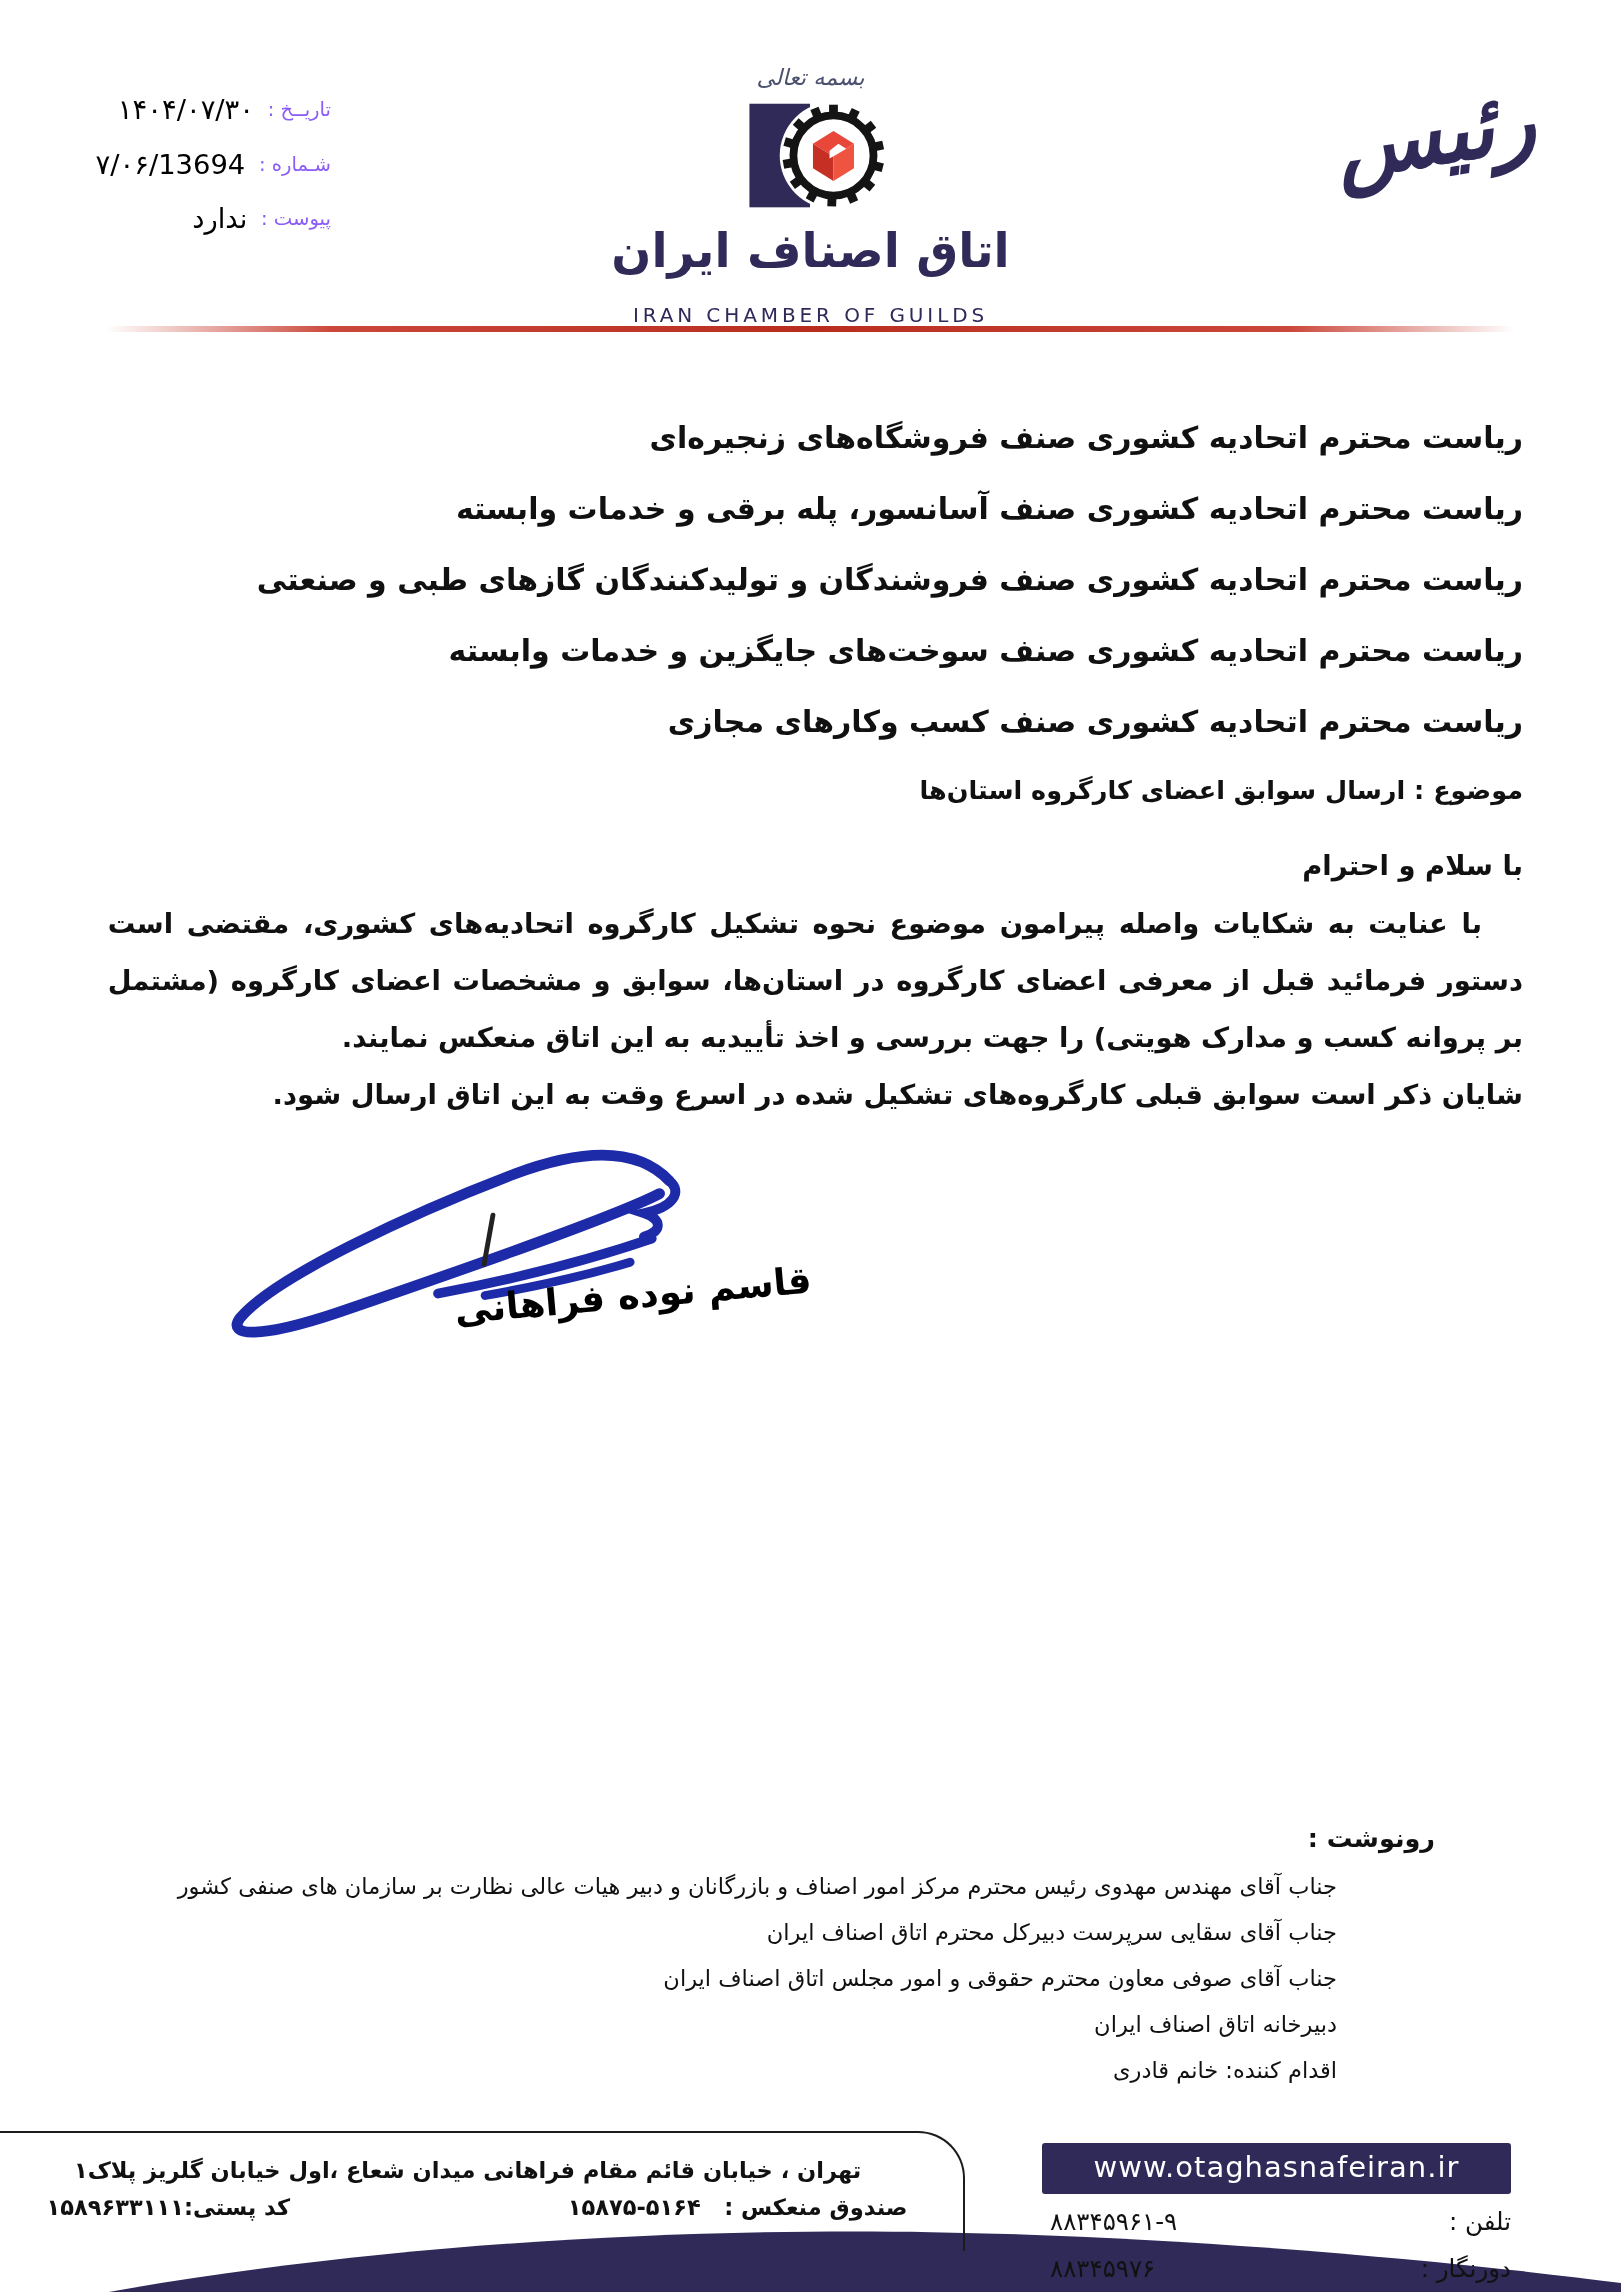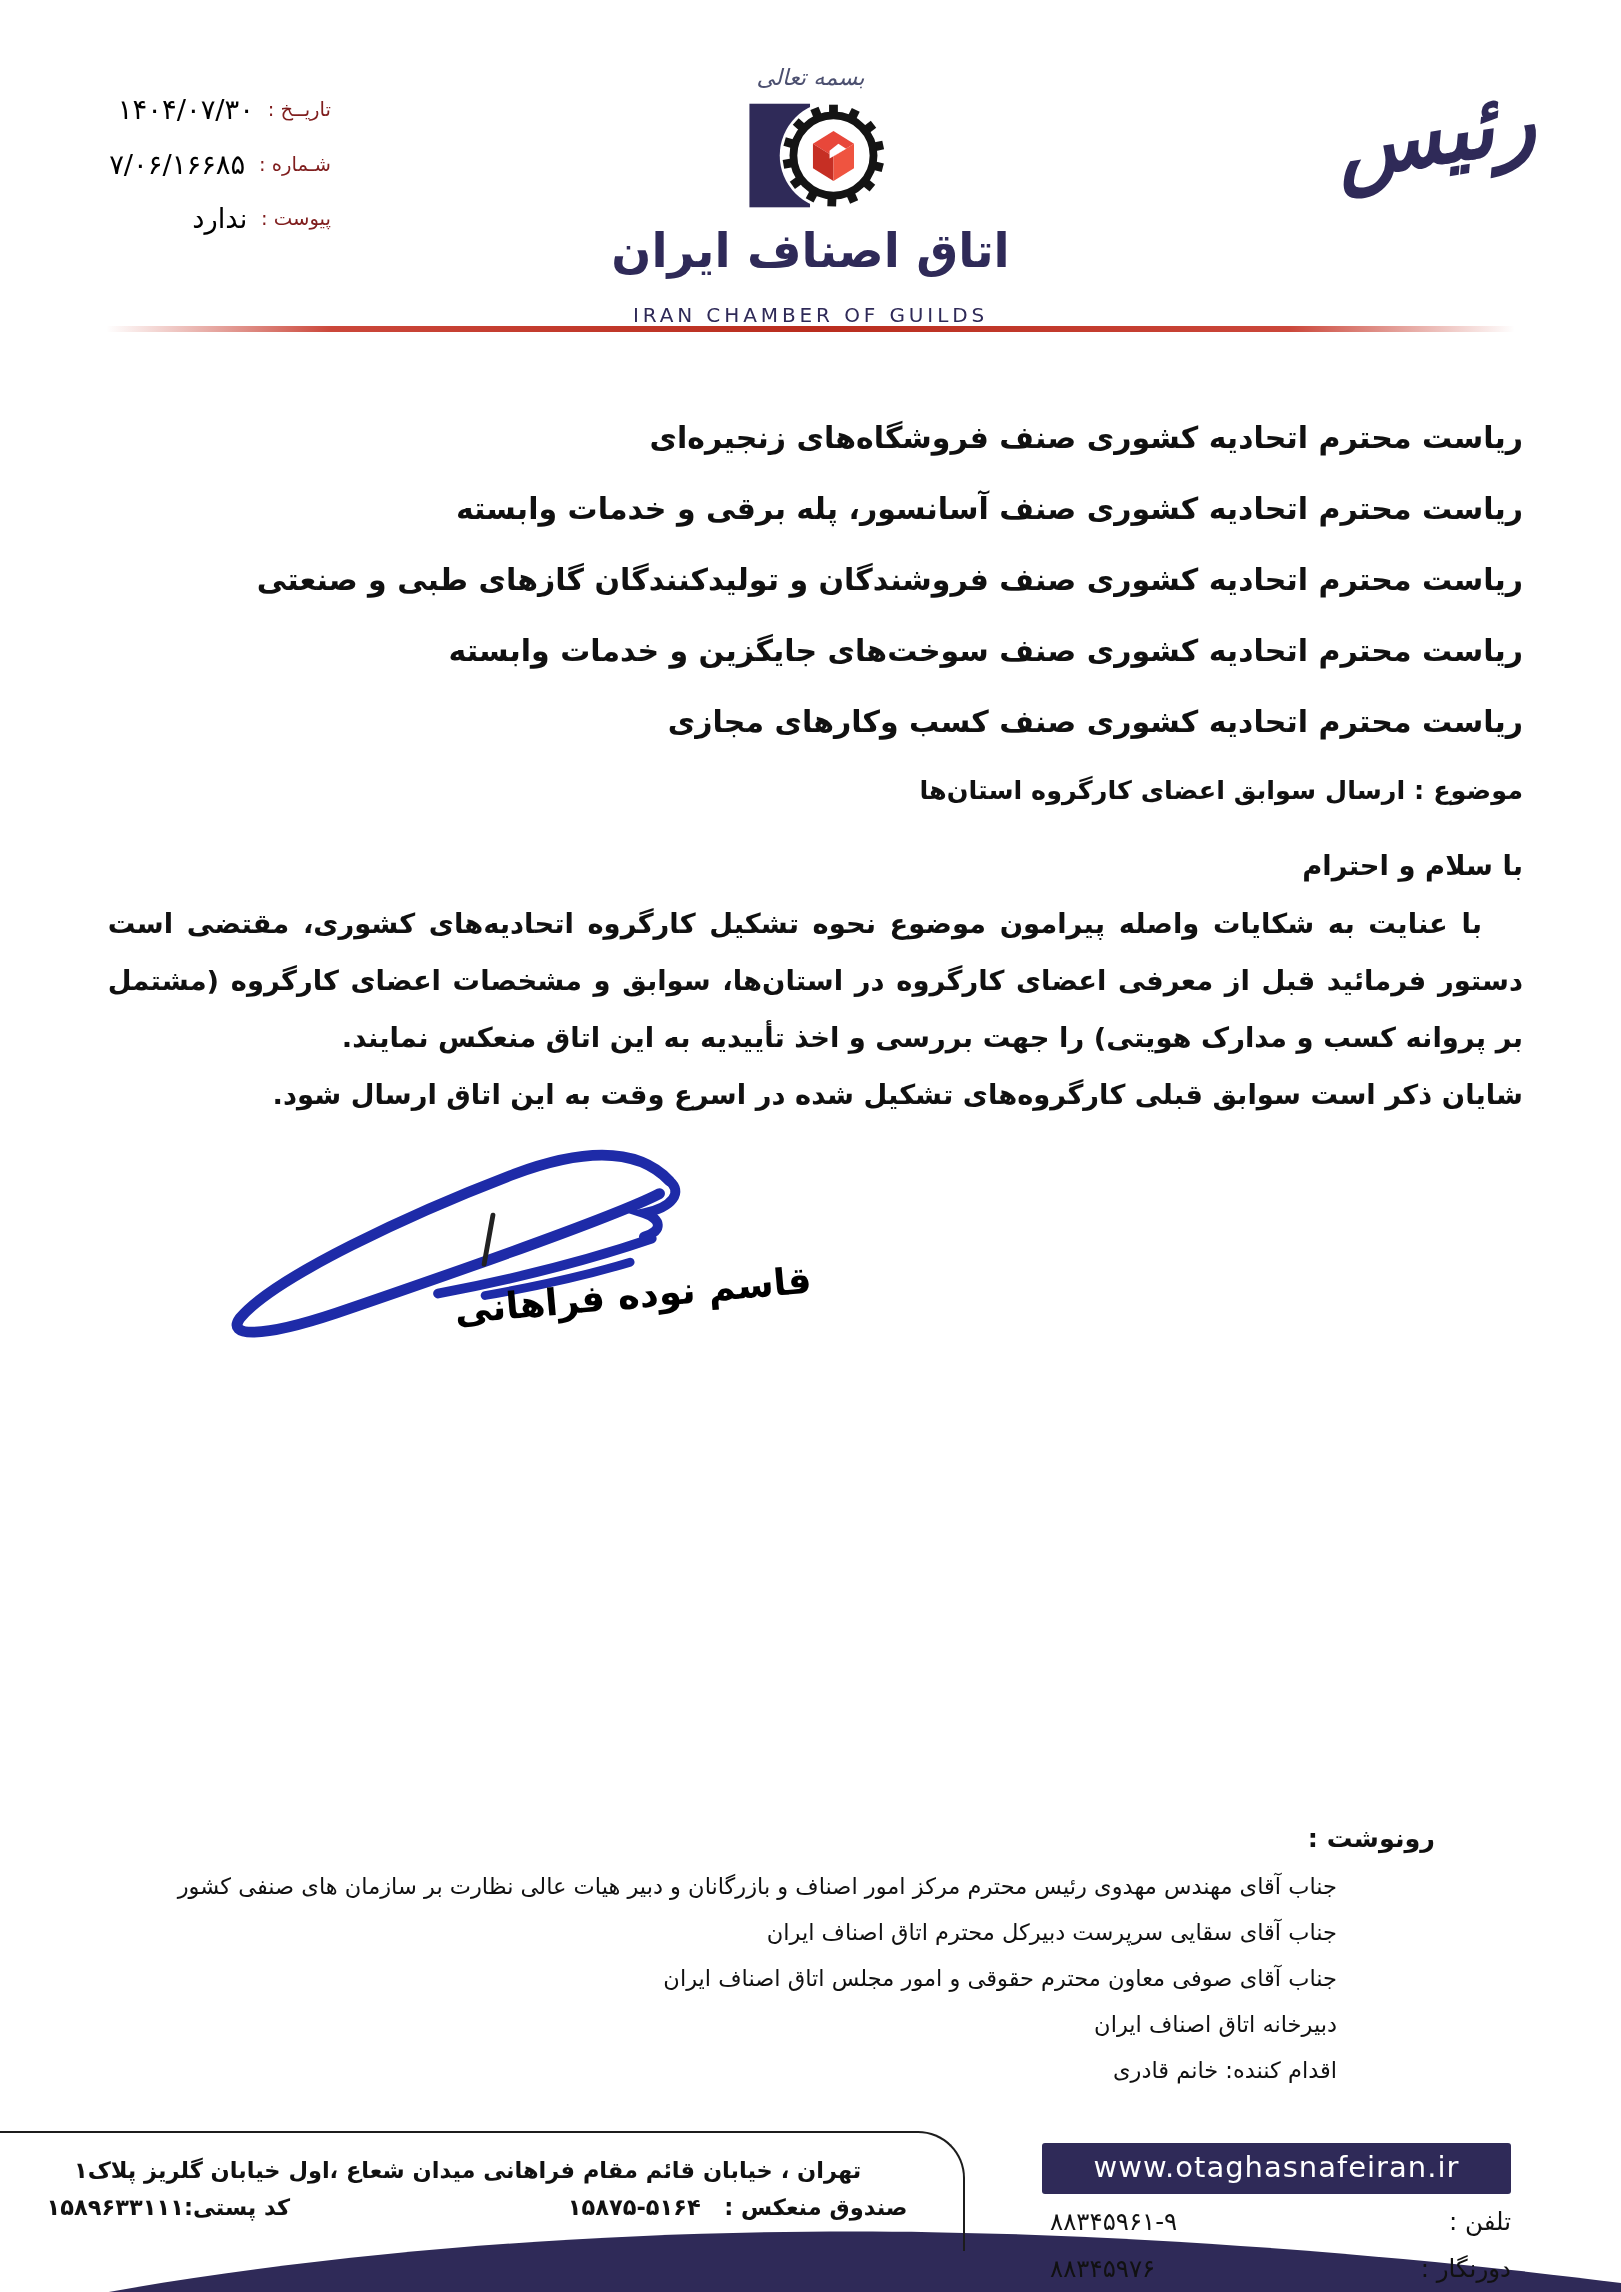--- a/index.html
+++ b/index.html
@@ -4,21 +4,21 @@
 <style>
   html,body{margin:0;padding:0;background:#888;}
   .page{
     position:relative;width:1621px;height:2293px;margin:0 auto;
     background:#ffffff;overflow:hidden;
     font-family:"DejaVu Sans",sans-serif;color:#111;
   }
   
   .meta-block{position:absolute;top:94px;left:57px;width:274px;direction:rtl;}
   .meta-row{display:flex;direction:rtl;align-items:center;gap:13.7px;margin-bottom:23.5px;justify-content:flex-start;}
-  .meta-label{font-size:19.6px;color:#7f1d1d;white-space:nowrap;}
+  .meta-label{font-size:19.6px;color:#8b5cf6;white-space:nowrap;}
   .meta-value{font-size:27.4px;color:#000;white-space:nowrap;}
   
   .center-head{position:absolute;top:15.7px;left:50%;transform:translateX(-50%);width:549px;text-align:center;}
   .bismillah{font-size:22.5px;color:#4c5070;font-style:italic;margin-top:48px;}
   .logo-svg{margin-top:2px;}
   .org-fa{font-size:47px;font-weight:bold;color:#2f2a58;margin-top:0;line-height:1.1;}
   .org-en{font-size:20px;letter-spacing:3.9px;color:#2f2a58;margin-top:27px;}
   
   .president{position:absolute;top:84px;right:86px;font-size:86px;font-weight:bold;
     color:#2f2a58;transform:rotate(-9deg);font-style:italic;}
@@ -67,21 +67,21 @@
 
 <div class="page">
 
   <div class="meta-block">
     <div class="meta-row">
       <span class="meta-label">تاریــخ :</span>
       <span class="meta-value num-ltr">۱۴۰۴/۰۷/۳۰</span>
     </div>
     <div class="meta-row">
       <span class="meta-label">شـماره :</span>
-      <span class="meta-value num-ltr">۷/۰۶/۱۶۶۸۵</span>
+      <span class="meta-value num-ltr">۷/۰۶/13694</span>
     </div>
     <div class="meta-row">
       <span class="meta-label">پیوست :</span>
       <span class="meta-value">ندارد</span>
     </div>
   </div>
 
   <div class="center-head">
     <div class="bismillah">بسمه تعالی</div>
     <svg class="logo-svg" width="167" height="129" viewBox="0 0 170 132" aria-hidden="true">

